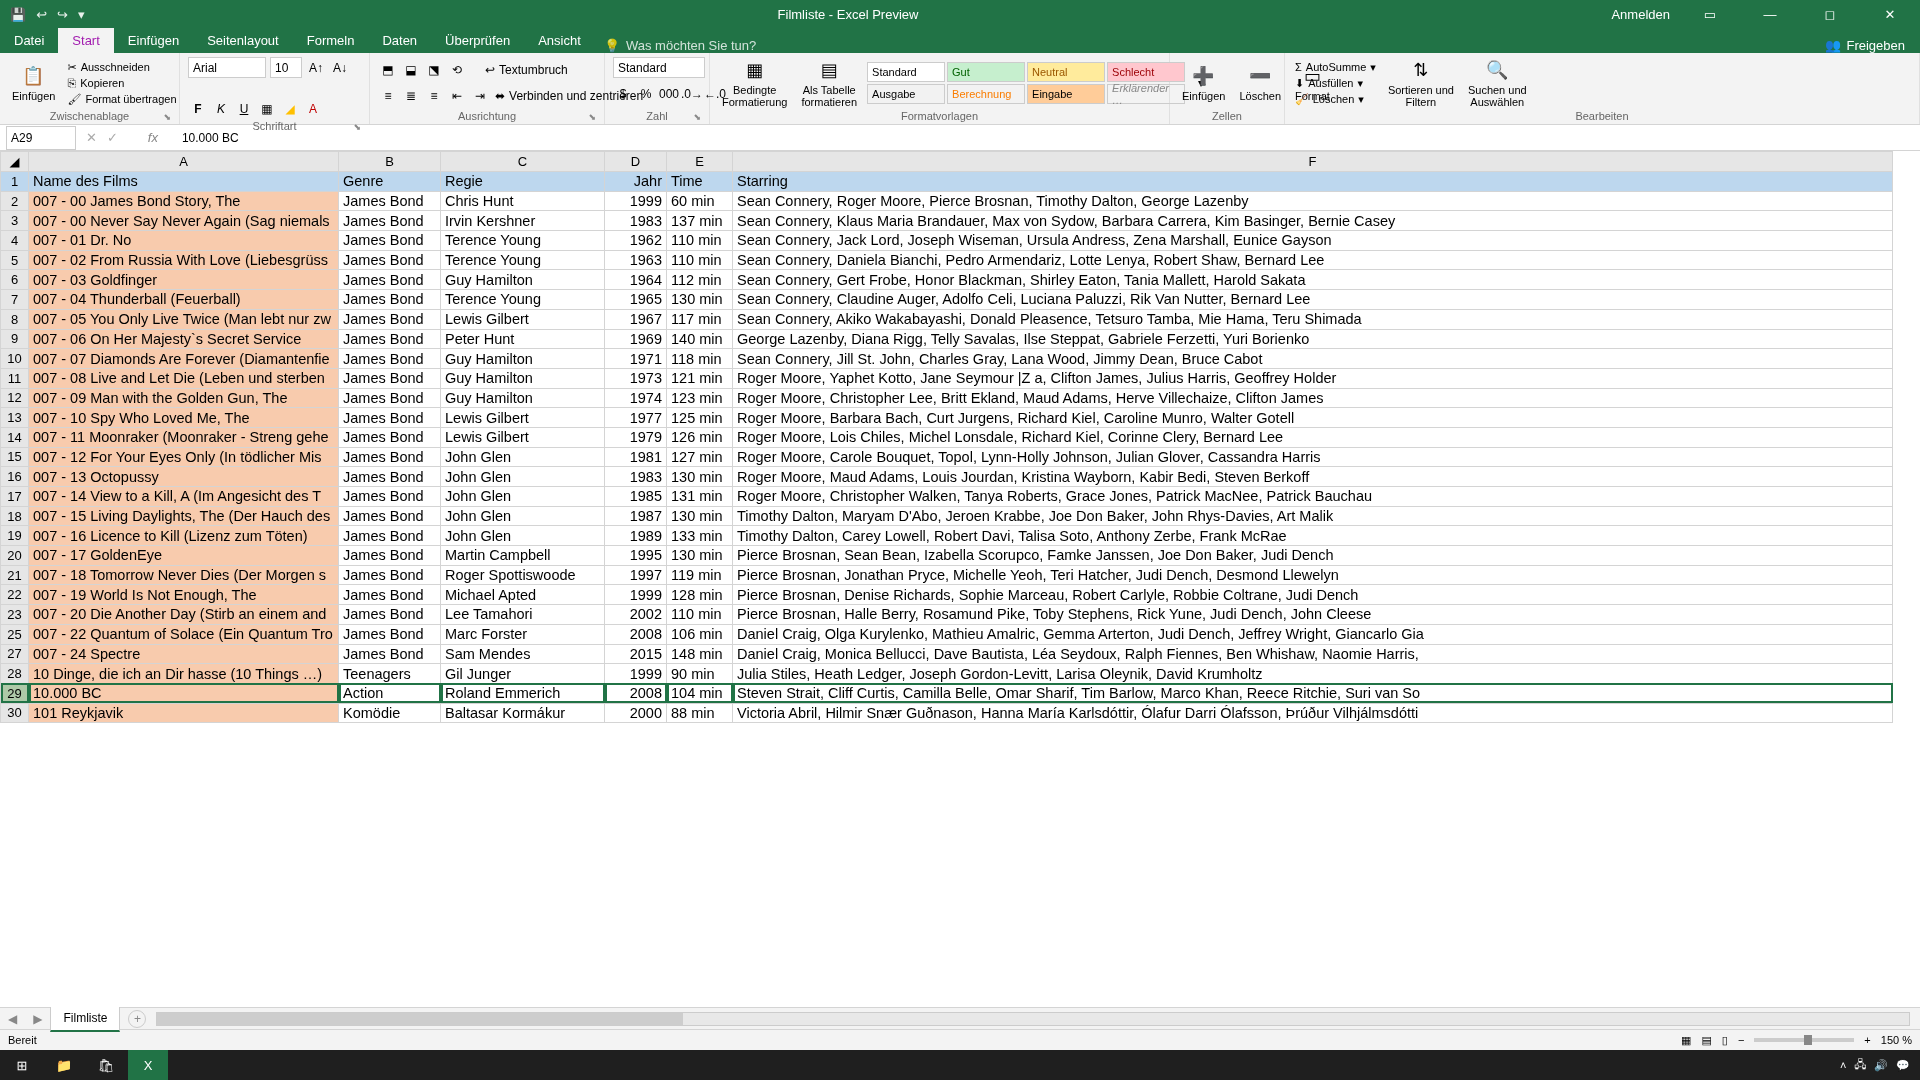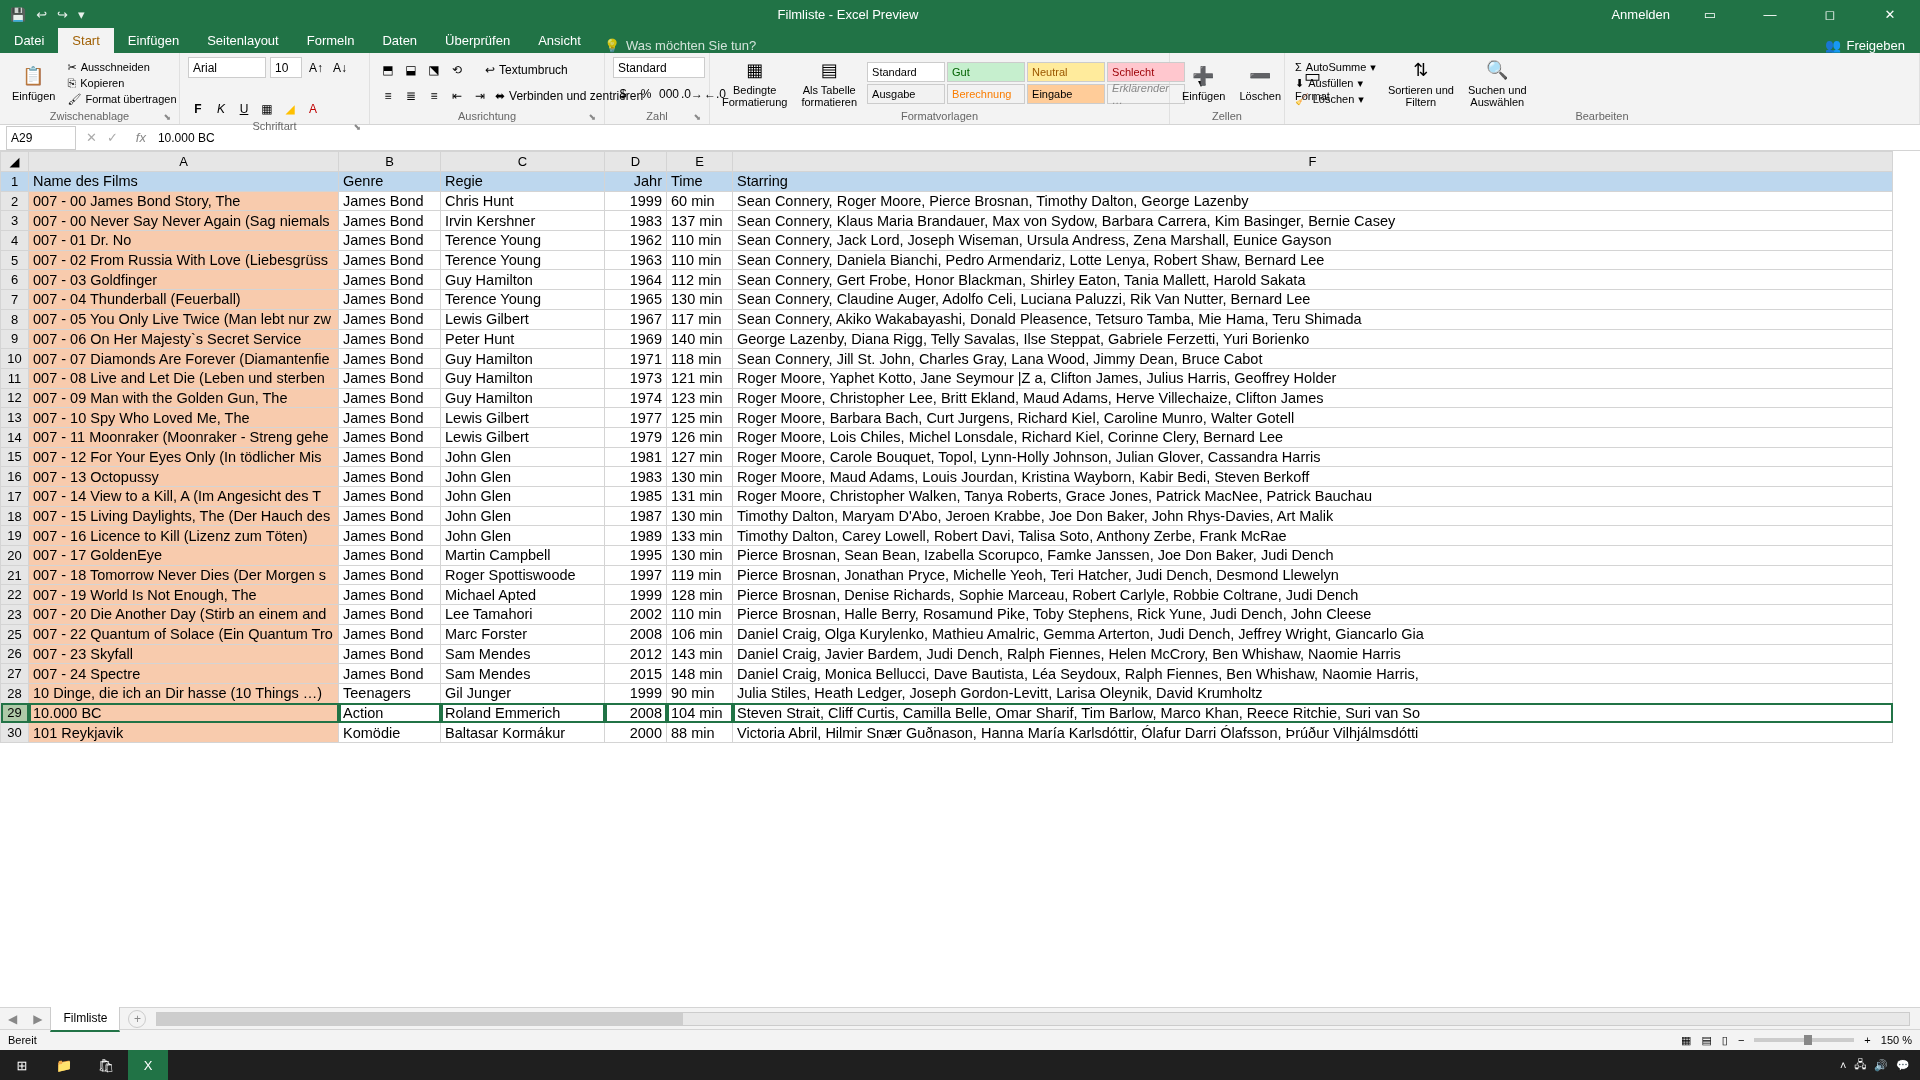--- a/index.html
+++ b/index.html
@@ -9,21 +9,21 @@
 .titlebar { background: #217346; height: 28px; display: flex; align-items: center; color: #fff; }
 .titlebar .qat { display: flex; gap: 10px; padding: 0 10px; align-items: center; }
 .titlebar .qat span { font-size: 13px; opacity: .9; }
 .titlebar .title { flex: 1; text-align: center; font-size: 13px; }
 .titlebar .right { display: flex; gap: 20px; padding: 0 10px; align-items: flex-start; }
 .titlebar .winbtn { width: 40px; text-align: center; font-size: 13px; }
 
 
 .ribbon-tabs { background: #217346; height: 25px; display: flex; align-items: flex-end; color: #fff; font-size: 13px; }
 .ribbon-tabs .tab { padding: 5px 14px; cursor: pointer; }
-.ribbon-tabs .tab.active { background: #f3f3f3; color: #a16207; }
+.ribbon-tabs .tab.active { background: #f3f3f3; color: #a21caf; }
 .ribbon-tabs .tell { margin-left: 10px; opacity: .8; display: flex; align-items: center; gap: 5px; }
 .ribbon-tabs .share { margin-left: auto; padding-right: 15px; display: flex; align-items: center; gap: 5px; }
 
 
 .ribbon { background: #f3f3f3; height: 72px; border-bottom: 1px solid #d4d4d4; display: flex; font-size: 12px; }
 .ribbon-group { border-right: 1px solid #e0e0e0; padding: 4px 8px 2px 8px; display: flex; flex-direction: column; }
 .ribbon-group .content { flex: 1; display: flex; align-items: center; gap: 6px; }
 .ribbon-group .label { text-align: center; font-size: 11px; color: #666; padding-top: 1px; position: relative; }
 .ribbon-group .label .launcher { position: absolute; right: 0; bottom: 0; font-size: 9px; color: #888; }
 .big-btn { display: flex; flex-direction: column; align-items: center; gap: 2px; padding: 0 4px; font-size: 11px; }
@@ -33,21 +33,21 @@
 .font-row { display: flex; gap: 4px; align-items: center; }
 .font-select { border: 1px solid #ccc; background: #fff; height: 21px; font-size: 12px; padding: 0 4px; }
 .btn-row { display: flex; gap: 3px; margin-top: 3px; }
 .rb { width: 20px; height: 20px; display: flex; align-items: center; justify-content: center; border: 1px solid transparent; font-size: 12px; }
 .style-cell { border: 1px solid #ccc; width: 78px; height: 20px; font-size: 11px; padding: 2px 4px; display: flex; align-items: center; }
 .style-row { display: flex; gap: 2px; }
 
 
 .fbar { height: 26px; border-bottom: 1px solid #d4d4d4; display: flex; align-items: center; background: #fff; }
 .namebox { width: 70px; border: 1px solid #ccc; height: 24px; margin-left: 6px; padding: 0 4px; font-size: 12px; display: flex; align-items: center; }
-.fbar .fx { margin: 0 8px; color: #888; font-style: italic; }
+.fbar .fx { margin: 0 20px; color: #888; font-style: italic; }
 .fbar .formula { flex: 1; font-size: 12px; padding-left: 4px; }
 .fbar .btns { display: flex; gap: 10px; margin: 0 10px; color: #aaa; }
 
 
 .grid-wrap { position: relative; height: calc(1080px - 28px - 25px - 72px - 26px - 22px - 21px - 30px); overflow: hidden; background: #fff; }
 .grid { border-collapse: collapse; table-layout: fixed; }
 .grid th, .grid td { border: 1px solid #d4d4d4; font-size: 14.5px; padding: 1px 4px; height: 19.7px; white-space: nowrap; overflow: hidden; text-align: left; }
 .grid thead th { background: #e6e6e6; text-align: center; font-weight: normal; height: 20px; font-size: 13px; }
 .grid .rowhdr { background: #e6e6e6; text-align: center; width: 28px; font-size: 13px; }
 .grid .rowhdr.sel { background: #aec9a8; }
@@ -510,29 +510,20 @@
         <tr>
           <td class="rowhdr">25</td>
 <td class="colA">007 - 22 Quantum of Solace (Ein Quantum Tro</td>
 <td>James Bond</td>
 <td>Marc Forster</td>
 <td class="col-D">2008</td>
 <td>106 min</td>
 <td>Daniel Craig, Olga Kurylenko, Mathieu Amalric, Gemma Arterton, Judi Dench, Jeffrey Wright, Giancarlo Gia</td>
         </tr>
         <tr>
-          <td class="rowhdr">26</td>
-<td class="colA">007 - 23 Skyfall</td>
-<td>James Bond</td>
-<td>Sam Mendes</td>
-<td class="col-D">2012</td>
-<td>143 min</td>
-<td>Daniel Craig, Javier Bardem, Judi Dench, Ralph Fiennes, Helen McCrory, Ben Whishaw, Naomie Harris</td>
-        </tr>
-        <tr>
           <td class="rowhdr">27</td>
 <td class="colA">007 - 24 Spectre</td>
 <td>James Bond</td>
 <td>Sam Mendes</td>
 <td class="col-D">2015</td>
 <td>148 min</td>
 <td>Daniel Craig, Monica Bellucci, Dave Bautista, Léa Seydoux, Ralph Fiennes, Ben Whishaw, Naomie Harris,</td>
         </tr>
         <tr>
           <td class="rowhdr">28</td>

